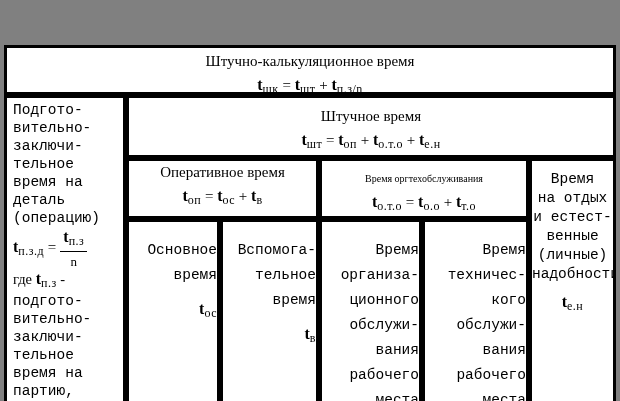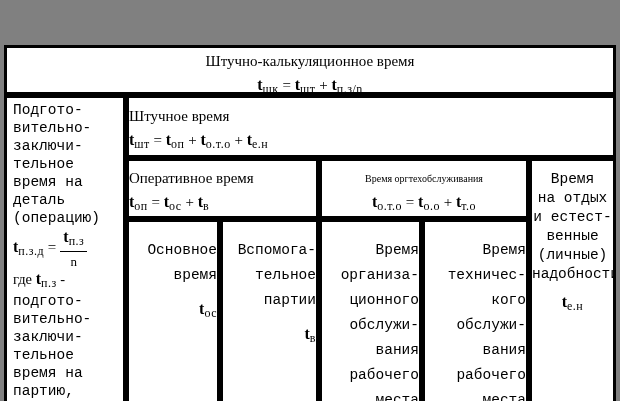--- a/index.html
+++ b/index.html
@@ -24,22 +24,22 @@
     padding: 3px;
     display: grid;
     grid-template-columns: 116px 88px 93px 97px 101px 1fr;
     grid-template-rows: 44px 57px 55px 1fr;
     gap: 6px;
     margin-top: 41px;
   }
   .cell { background: var(--cell-bg); overflow: hidden; }
   .c-title    { grid-area: 1 / 1 / 2 / 7; text-align: center; padding-top: 3px; }
   .c-left     { grid-area: 2 / 1 / 5 / 2; padding: 3px 2px 0 6px; font-size: 14.5px; line-height: 18px; }
-  .c-shtuch   { grid-area: 2 / 2 / 3 / 7; text-align: left; padding-top: 8px; }
-  .c-oper     { grid-area: 3 / 2 / 4 / 4; text-align: left; padding-top: 7px; }
+  .c-shtuch   { grid-area: 2 / 2 / 3 / 7; text-align: center; padding-top: 8px; }
+  .c-oper     { grid-area: 3 / 2 / 4 / 4; text-align: center; padding-top: 1px; }
   .c-orgteh   { grid-area: 3 / 4 / 4 / 6; text-align: center; padding-top: 7px; }
   .c-otdyh    { grid-area: 3 / 6 / 5 / 7; text-align: center; padding-top: 9px; font-size: 14.5px; line-height: 19px; }
   .c-osn      { grid-area: 4 / 2 / 5 / 3; }
   .c-vsp      { grid-area: 4 / 3 / 5 / 4; }
   .c-org      { grid-area: 4 / 4 / 5 / 5; }
   .c-teh      { grid-area: 4 / 5 / 5 / 6; }
   .bottom-cell { text-align: right; padding-top: 16px; font-size: 14.5px; line-height: 25px; }
 
   .cell-title { font-size: 15px; line-height: 21px; }
   .c-orgteh .cell-title { font-size: 10px; }
@@ -121,21 +121,21 @@
 
   <div class="cell c-osn bottom-cell">
     <div class="lines">Основное
 время</div>
     <div class="symbol"><span class="f-var">t</span><span class="f-sub">ос</span></div>
   </div>
 
   <div class="cell c-vsp bottom-cell">
     <div class="lines">Вспомога-
 тельное
-партии</div>
+время</div>
     <div class="symbol"><span class="f-var">t</span><span class="f-sub">в</span></div>
   </div>
 
   <div class="cell c-org bottom-cell">
     <div class="lines">Время
 организа-
 ционного
 обслужи-
 вания
 рабочего

